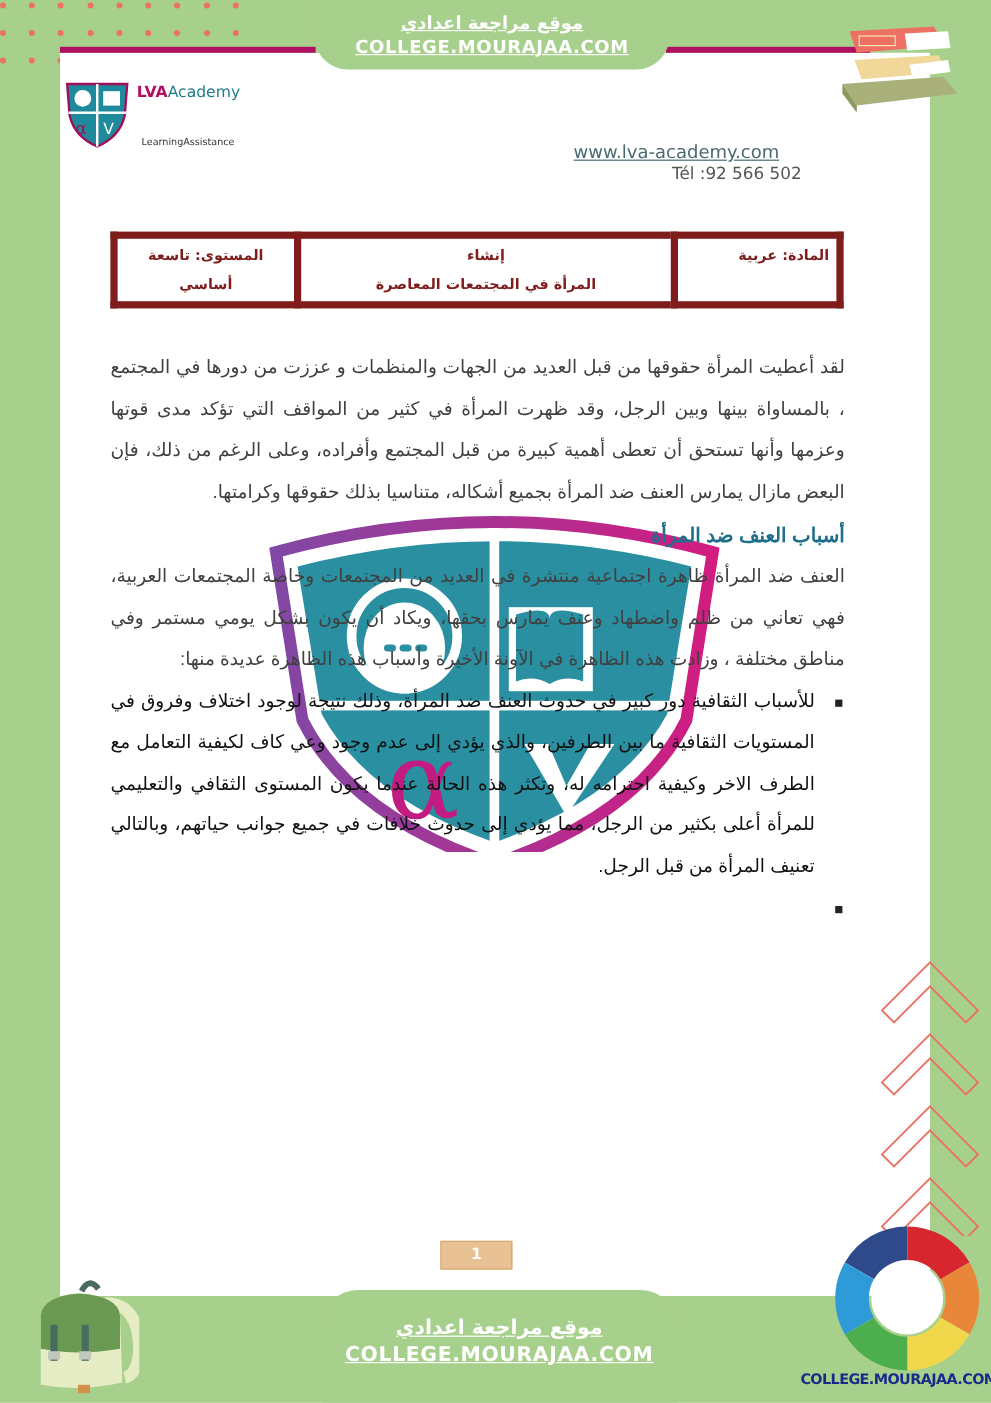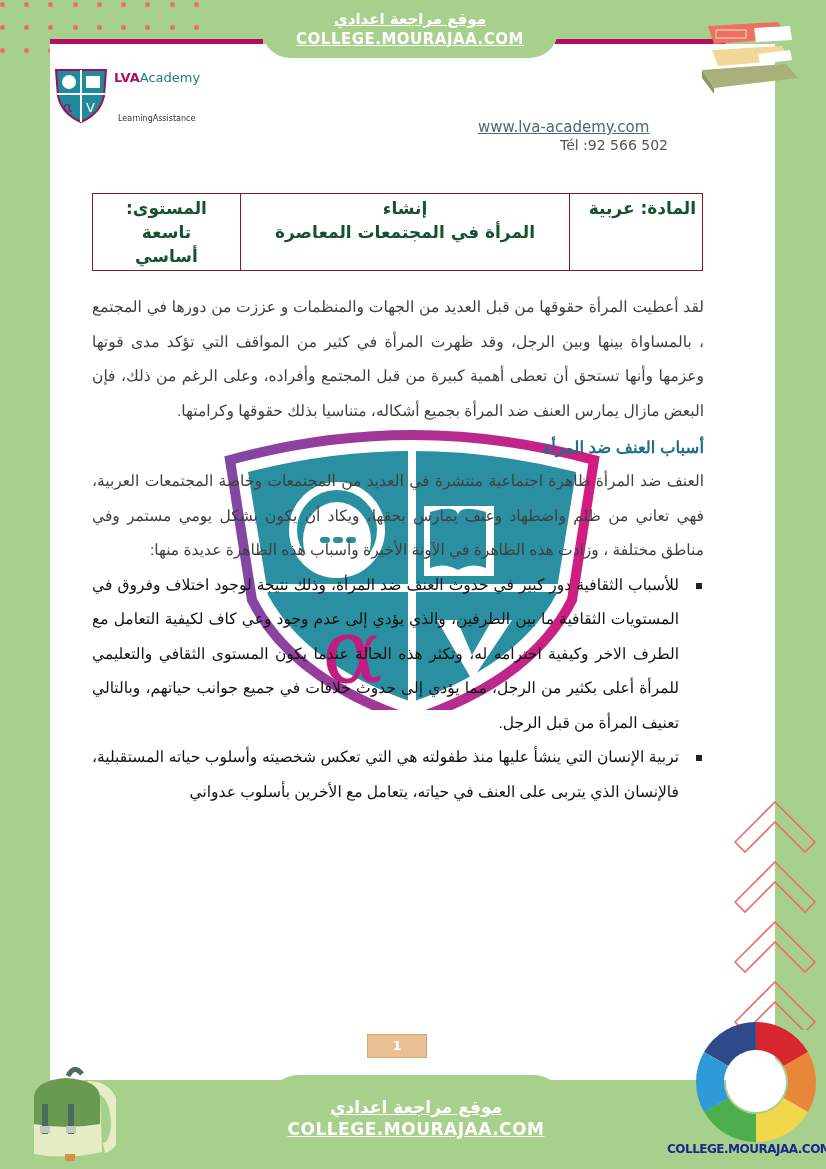--- a/index.html
+++ b/index.html
@@ -36,21 +36,21 @@
     .logo .brand b { color: #b0105f; }
     .logo .tag { position: absolute; left: 66px; top: 48px; font-size: 8px; color: #333; }
 
     .contact { position: absolute; left: 478px; top: 118px; width: 190px; font-family: "DejaVu Sans", sans-serif; color: #555; z-index: 2; }
     .contact .web { font-size: 15px; text-decoration: underline; color: #4a6a70; }
     .contact .tel { font-size: 14px; text-align: right; margin-top: 1px; }
 
     table.head {
       position: absolute; left: 92px; top: 193px; width: 611px; border-collapse: collapse; direction: rtl; z-index: 2;
     }
-    table.head td { border: 1px solid #7f1d1d; color: #14532d; font-weight: bold; font-size: 17px; text-align: center; padding: 2px 6px; line-height: 24px; vertical-align: top; }
+    table.head td { border: 6px solid #7f1d1d; color: #7f1d1d; font-weight: bold; font-size: 12px; text-align: center; padding: 2px 6px; line-height: 24px; vertical-align: top; }
     table.head td.subject { width: 120px; text-align: right; }
     table.head td.level { width: 135px; }
 
     .content { position: absolute; left: 92px; top: 290px; width: 612px; direction: rtl; z-index: 2; font-family: "Liberation Sans", sans-serif; }
     .title { text-align: center; color: #a0105a; font-weight: bold; font-size: 19px; margin-bottom: 14px; }
     .para { font-size: 15.5px; line-height: 34.5px; color: #404040; text-align: justify; text-align-last: right; }
     .section { color: #1f6f8b; font-weight: bold; font-size: 16.5px; line-height: 34px; margin-top: 2px; }
     ul.causes { list-style: none; margin: 0; padding: 0; }
     ul.causes li { position: relative; padding-right: 25px; font-size: 15.5px; line-height: 34.5px; color: #111; text-align: justify; text-align-last: right; }
     ul.causes li .bullet { position: absolute; right: 2px; top: 15px; width: 6px; height: 6px; background: #222; }
@@ -174,21 +174,21 @@
   <text x="110" y="262" font-size="90" fill="#c0107a" font-family="DejaVu Serif, serif">α</text>
   <path d="M225 200 L260 260 L300 200 L280 200 L260 235 L245 200 Z" fill="#fff"></path>
 </svg>
 
 <div class="content">
   <p class="para" style="margin:0">لقد أعطيت المرأة حقوقها من قبل العديد من الجهات والمنظمات و عززت من دورها في المجتمع ، بالمساواة بينها وبين الرجل، وقد ظهرت المرأة في كثير من المواقف التي تؤكد مدى قوتها وعزمها وأنها تستحق أن تعطى أهمية كبيرة من قبل المجتمع وأفراده، وعلى الرغم من ذلك، فإن البعض مازال يمارس العنف ضد المرأة بجميع أشكاله، متناسيا بذلك حقوقها وكرامتها.</p>
   <div class="section">أسباب العنف ضد المرأة</div>
   <p class="para" style="margin:0">العنف ضد المرأة ظاهرة اجتماعية منتشرة في العديد من المجتمعات وخاصة المجتمعات العربية، فهي تعاني من ظلم واضطهاد وعنف يمارس بحقها، ويكاد أن يكون بشكل يومي مستمر وفي مناطق مختلفة ، وزادت هذه الظاهرة في الآونة الأخيرة وأسباب هذه الظاهرة عديدة منها:</p>
   <ul class="causes">
     <li><span class="bullet"></span><span>للأسباب الثقافية دور كبير في حدوث العنف ضد المرأة، وذلك نتيجة لوجود اختلاف وفروق في المستويات الثقافية ما بين الطرفين، والذي يؤدي إلى عدم وجود وعي كاف لكيفية التعامل مع الطرف الاخر وكيفية احترامه له، وتكثر هذه الحالة عندما يكون المستوى الثقافي والتعليمي للمرأة أعلى بكثير من الرجل، مما يؤدي إلى حدوث خلافات في جميع جوانب حياتهم، وبالتالي تعنيف المرأة من قبل الرجل.</span></li>
-    <li><span class="bullet"></span><span>تربية الإنسان التي ينشأ عليها منذ طفولته هي التي تعكس شخصيته وأسلوب حياته المستقبلية، فالإنسان الذي يتربى على العنف في حياته، يتعامل مع الأخرين بأسلوب عدواني</span></li>
+    <li><span class="bullet"></span></li>
   </ul>
 </div>
 
 <div class="page-num">1</div>
 
 <svg class="chevrons" viewBox="0 0 85 240">
   <g fill="none" stroke="#ec7063" stroke-width="1.6">
     <path d="M2 52 L42 12 L82 52 L72 62 L42 32 L12 62 Z"></path>
     <path d="M2 112 L42 72 L82 112 L72 122 L42 92 L12 122 Z"></path>
     <path d="M2 172 L42 132 L82 172 L72 182 L42 152 L12 182 Z"></path>

